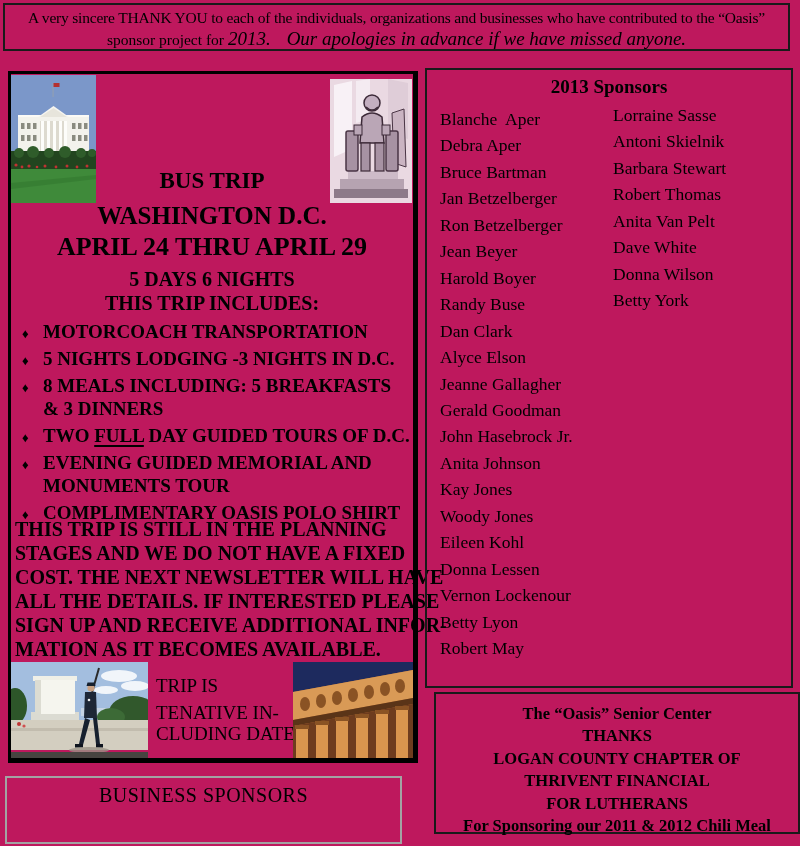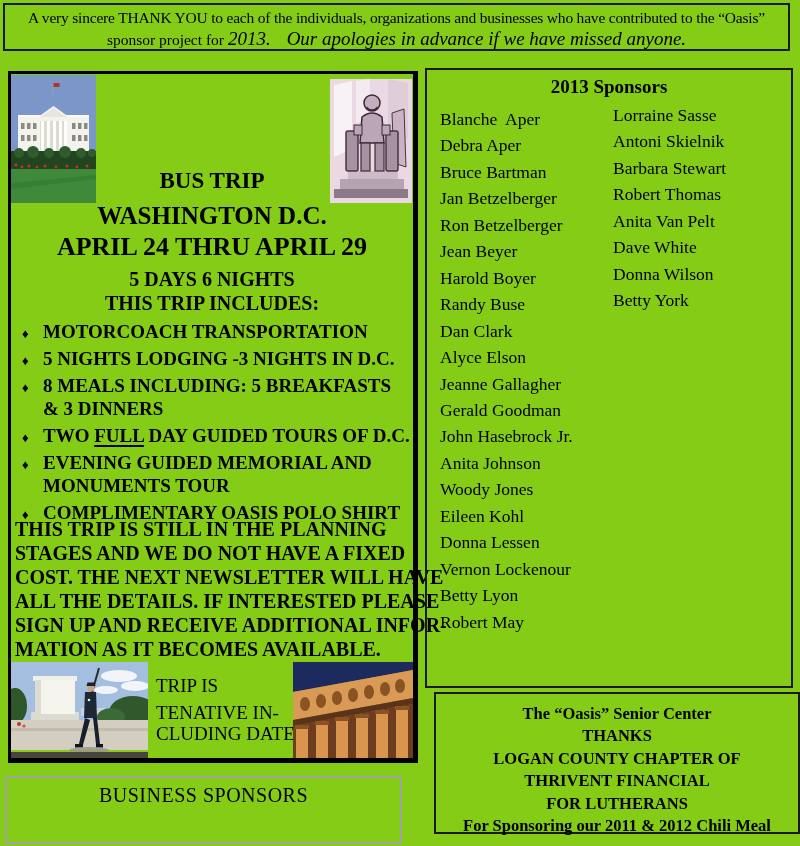--- a/index.html
+++ b/index.html
@@ -1,16 +1,16 @@
 <!DOCTYPE html>
 <html><head>
 <meta charset="utf-8">
 <style>
   html,body{margin:0;padding:0;background:#fff;}
-  .page{position:relative;width:800px;height:846px;background:#84cc16;
+  .page{position:relative;width:800px;height:846px;background:#be185d;
         font-family:"Liberation Serif",serif;color:#000;overflow:hidden;}
 
   
   .banner{position:absolute;left:3px;top:3px;width:787px;height:48px;
           border:2px solid #1a1a1a;text-align:center;padding-top:4px;box-sizing:border-box;}
   .banner .l1{font-size:15.5px;letter-spacing:-0.2px;white-space:nowrap;}
   .banner .l2{font-size:15.5px;margin-top:1px;white-space:nowrap;}
   .banner .it{font-style:italic;font-size:19px;}
   .banner .gap{display:inline-block;width:16px;}
 
@@ -274,20 +274,21 @@
         <div class="name">Ron Betzelberger</div>
         <div class="name">Jean Beyer</div>
         <div class="name">Harold Boyer</div>
         <div class="name">Randy Buse</div>
         <div class="name">Dan Clark</div>
         <div class="name">Alyce Elson</div>
         <div class="name">Jeanne Gallagher</div>
         <div class="name">Gerald Goodman</div>
         <div class="name">John Hasebrock Jr.</div>
         <div class="name">Anita Johnson</div>
+        <div class="name">Kay Jones</div>
         <div class="name">Woody Jones</div>
         <div class="name">Eileen Kohl</div>
         <div class="name">Donna Lessen</div>
         <div class="name">Vernon Lockenour</div>
         <div class="name">Betty Lyon</div>
         <div class="name">Robert May</div>
       </div>
     <div class="scol scol2">
         <div class="name">Lorraine Sasse</div>
         <div class="name">Antoni Skielnik</div>

